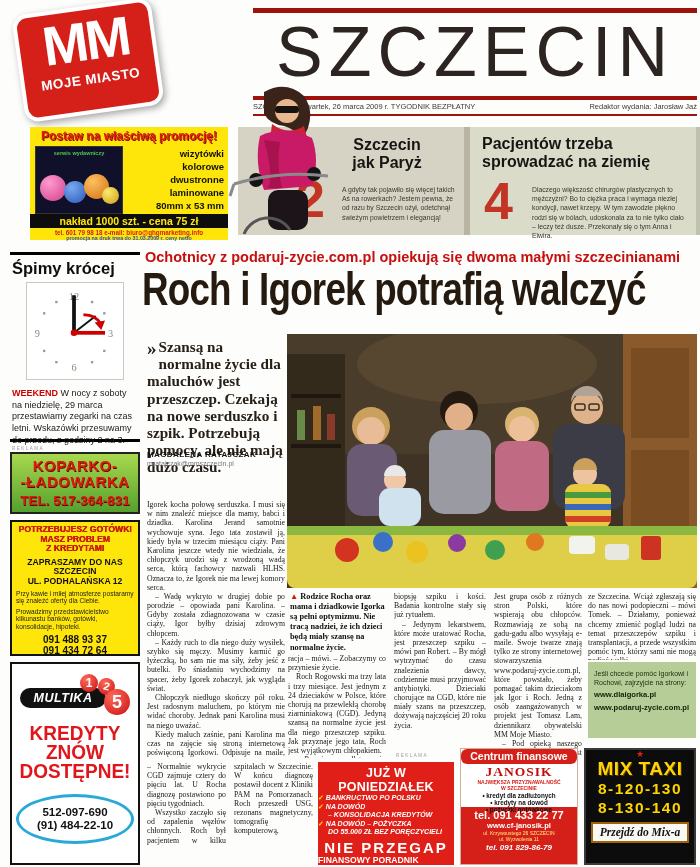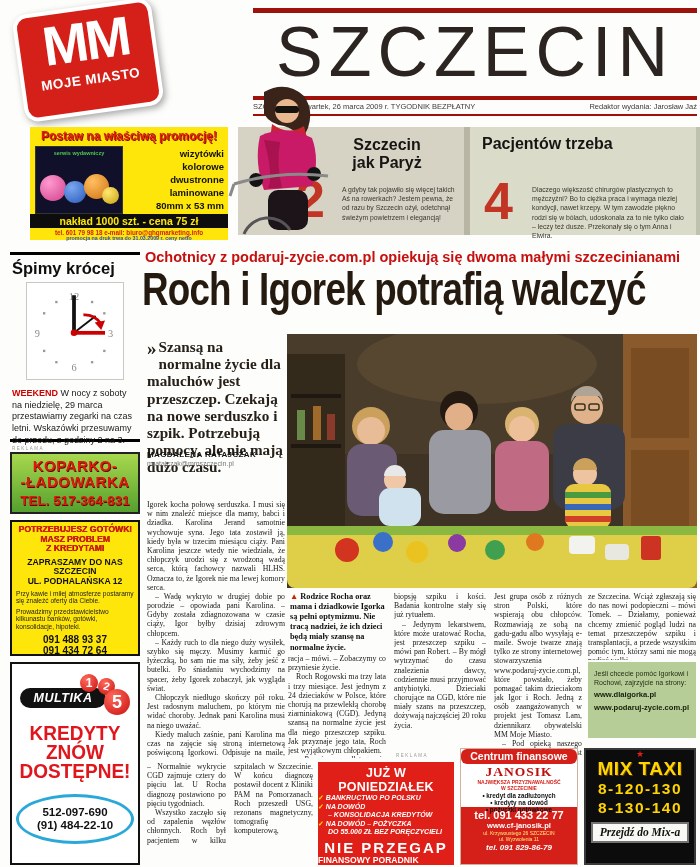--- a/index.html
+++ b/index.html
@@ -152,21 +152,21 @@
   .jn-web{font-size:7.6px;font-weight:bold;}
   .jn-addr{font-size:5px;color:#ffe87c;line-height:6px;}
   .jn-phone2{font-size:8px;font-weight:bold;margin-top:1px;font-style:italic;}
 
   .mixtaxi-ad{left:584px;top:748px;width:112px;height:117px;background:#0c0c0c;box-sizing:border-box;
         border:2px solid #3a3a3a;text-align:center;overflow:hidden;}
   .mx-star{color:#e02018;font-size:9px;line-height:9px;}
   .mx-brand{color:#ffd400;font-weight:900;font-size:19px;letter-spacing:.5px;
         text-shadow:1px 1px 0 #5a3a00;line-height:20px;}
   .mx-phone{color:#ffd400;font-weight:bold;font-size:15.5px;letter-spacing:1.5px;line-height:19px;}
-  .mx-slogan{margin:5px 5px 0;background:#f8f8f4;border:2px solid #737373;font-family:"Liberation Serif",serif;
+  .mx-slogan{margin:5px 5px 0;background:#f8f8f4;border:2px solid #a16207;font-family:"Liberation Serif",serif;
         font-style:italic;font-weight:bold;font-size:11.5px;color:#111;line-height:17px;}
 </style>
 </head>
 <body>
 
 <div class="page">
 
   <div class="abs rule rule-top"></div>
   <div class="abs masthead-title">SZCZECIN</div>
   <div class="abs rule rule-mid"></div>
@@ -226,20 +226,21 @@
       <div>Szczecin</div>
       <div>jak Paryż</div>
     </div>
     <div class="abs teaser-num t1-num">2</div>
     <div class="abs teaser-text t1-text">A gdyby tak pojawiło się więcej takich Aś na rowerkach? Jestem pewna, że od razu by Szczecin ożył, odetchnął świeżym powietrzem i elegancją!</div>
   </div>
 
   <div class="abs teaser teaser2">
     <div class="abs teaser-title t2-title">
       <div>Pacjentów trzeba</div>
+      <div>sprowadzać na ziemię</div>
     </div>
     <div class="abs teaser-num t2-num">4</div>
     <div class="abs teaser-text t2-text">Dlaczego większość chirurgów plastycznych to mężczyźni? Bo to ciężka praca i wymaga niezłej kondycji, nawet krzepy. W tym zawodzie piękno rodzi się w bólach, udoskonala za to nie tylko ciało – leczy też dusze. Przekonały się o tym Anna i Elwira.</div>
   </div>
 
   <div class="abs sleep-box">
     <div class="sleep-title">Śpimy krócej</div>
     <div class="clock-wrap">
       <svg width="94" height="94" viewBox="0 0 100 100">
         <g fill="#8a8a80" font-family="Liberation Serif, serif" font-size="11" text-anchor="middle">

